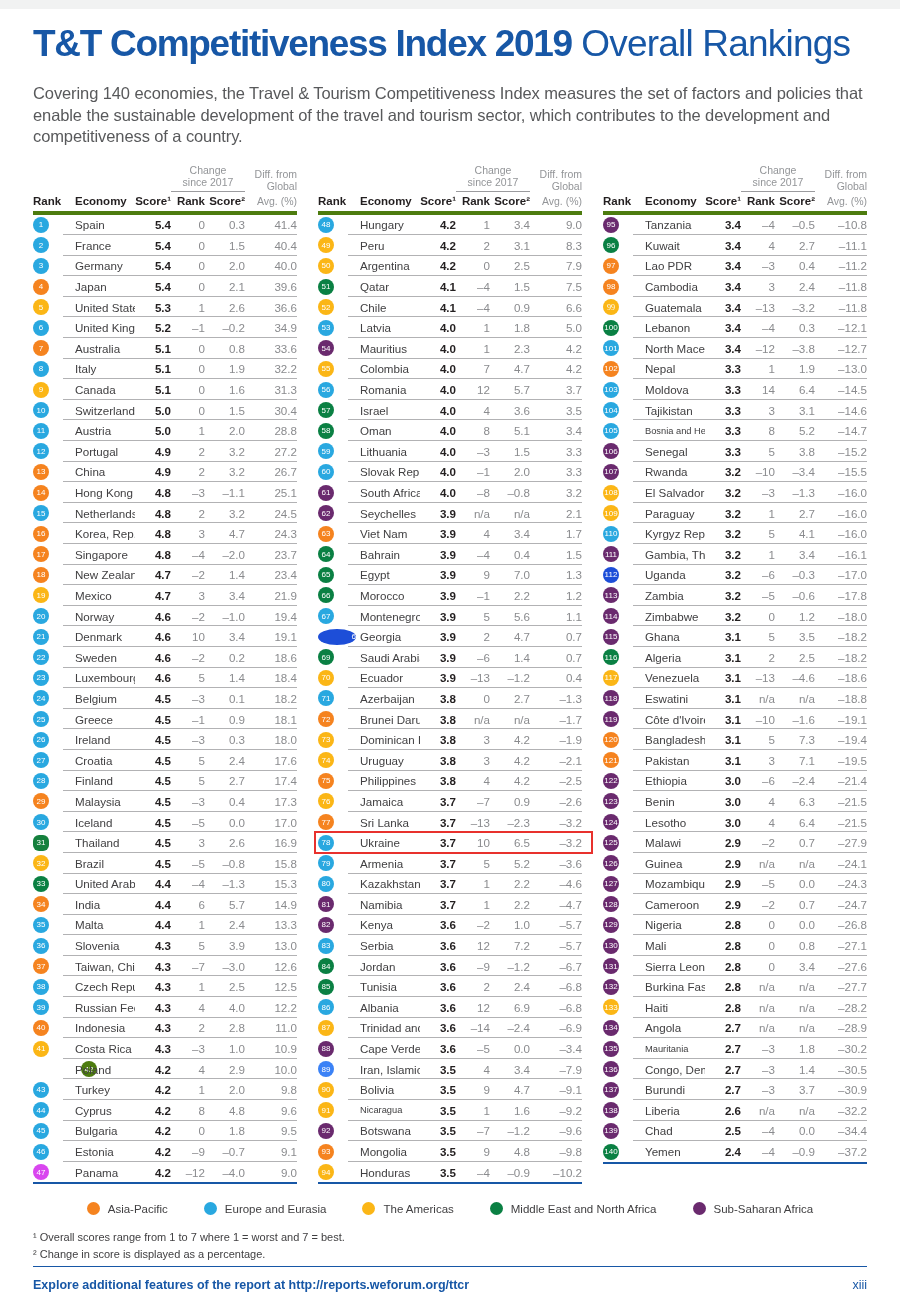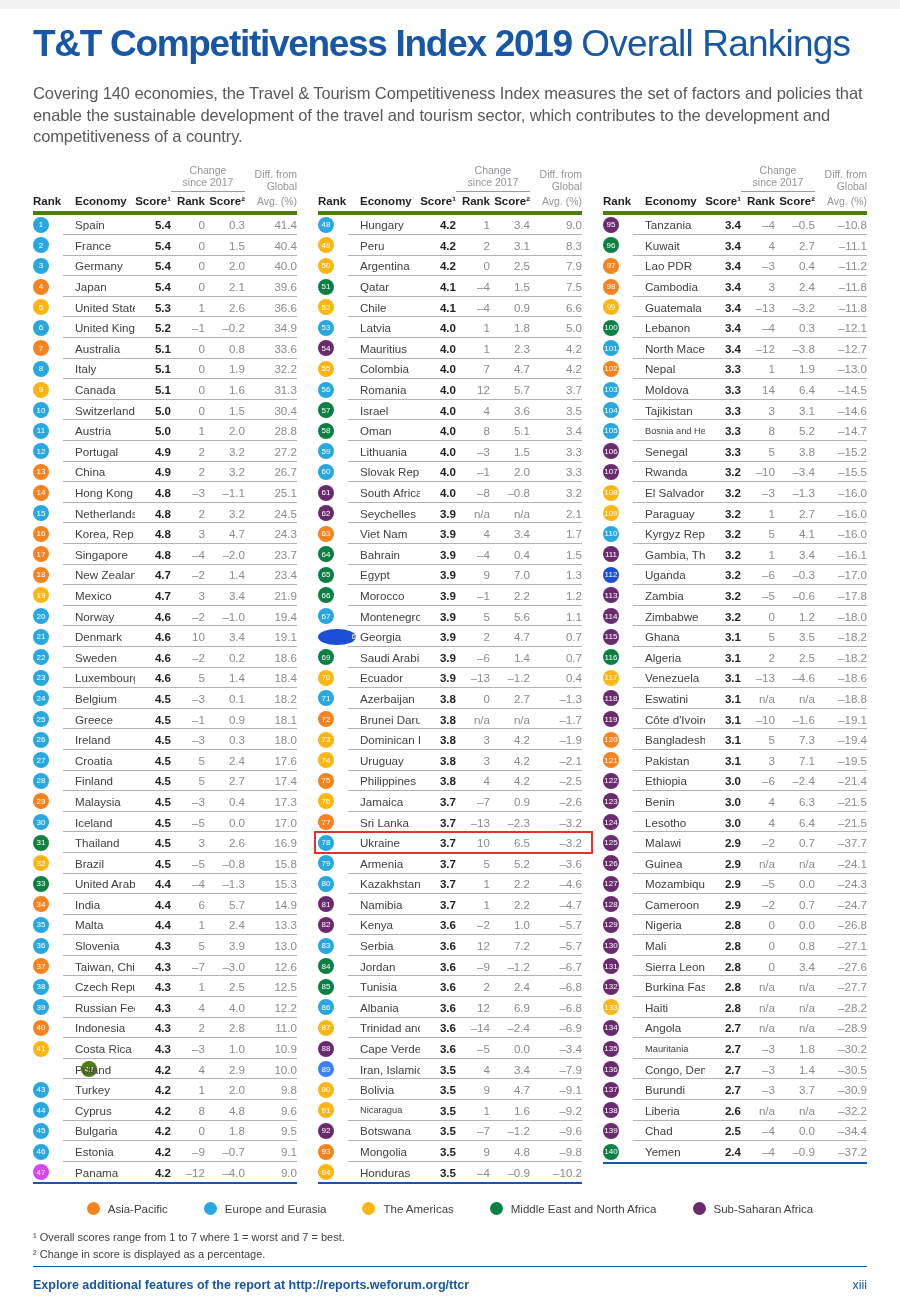--- a/index.html
+++ b/index.html
@@ -354,21 +354,21 @@
   <div class="row grid">
     <span class="badge" style="background: rgb(41, 168, 224);">30</span>
     <span class="economy">Iceland</span>
     <span class="score">4.5</span>
     <span class="chg-rank">–5</span>
     <span class="chg-score">0.0</span>
     <span class="diff">17.0</span>
   </div>
 
   <div class="row grid">
-    <span class="badge" style="background: #15803d;">31</span>
+    <span class="badge" style="background: #15803d; border-radius: 6px;">31</span>
     <span class="economy">Thailand</span>
     <span class="score">4.5</span>
     <span class="chg-rank">3</span>
     <span class="chg-score">2.6</span>
     <span class="diff">16.9</span>
   </div>
 
   <div class="row grid">
     <span class="badge" style="background: rgb(251, 182, 22);">32</span>
     <span class="economy">Brazil</span>
@@ -1241,21 +1241,21 @@
     <span class="chg-score">6.4</span>
     <span class="diff">–21.5</span>
   </div>
 
   <div class="row grid">
     <span class="badge" style="background: rgb(106, 42, 110);">125</span>
     <span class="economy">Malawi</span>
     <span class="score">2.9</span>
     <span class="chg-rank">–2</span>
     <span class="chg-score">0.7</span>
-    <span class="diff">–37.7</span>
+    <span class="diff">–27.9</span>
   </div>
 
   <div class="row grid">
     <span class="badge" style="background: rgb(106, 42, 110);">126</span>
     <span class="economy">Guinea</span>
     <span class="score">2.9</span>
     <span class="chg-rank">n/a</span>
     <span class="chg-score">n/a</span>
     <span class="diff">–24.1</span>
   </div>

